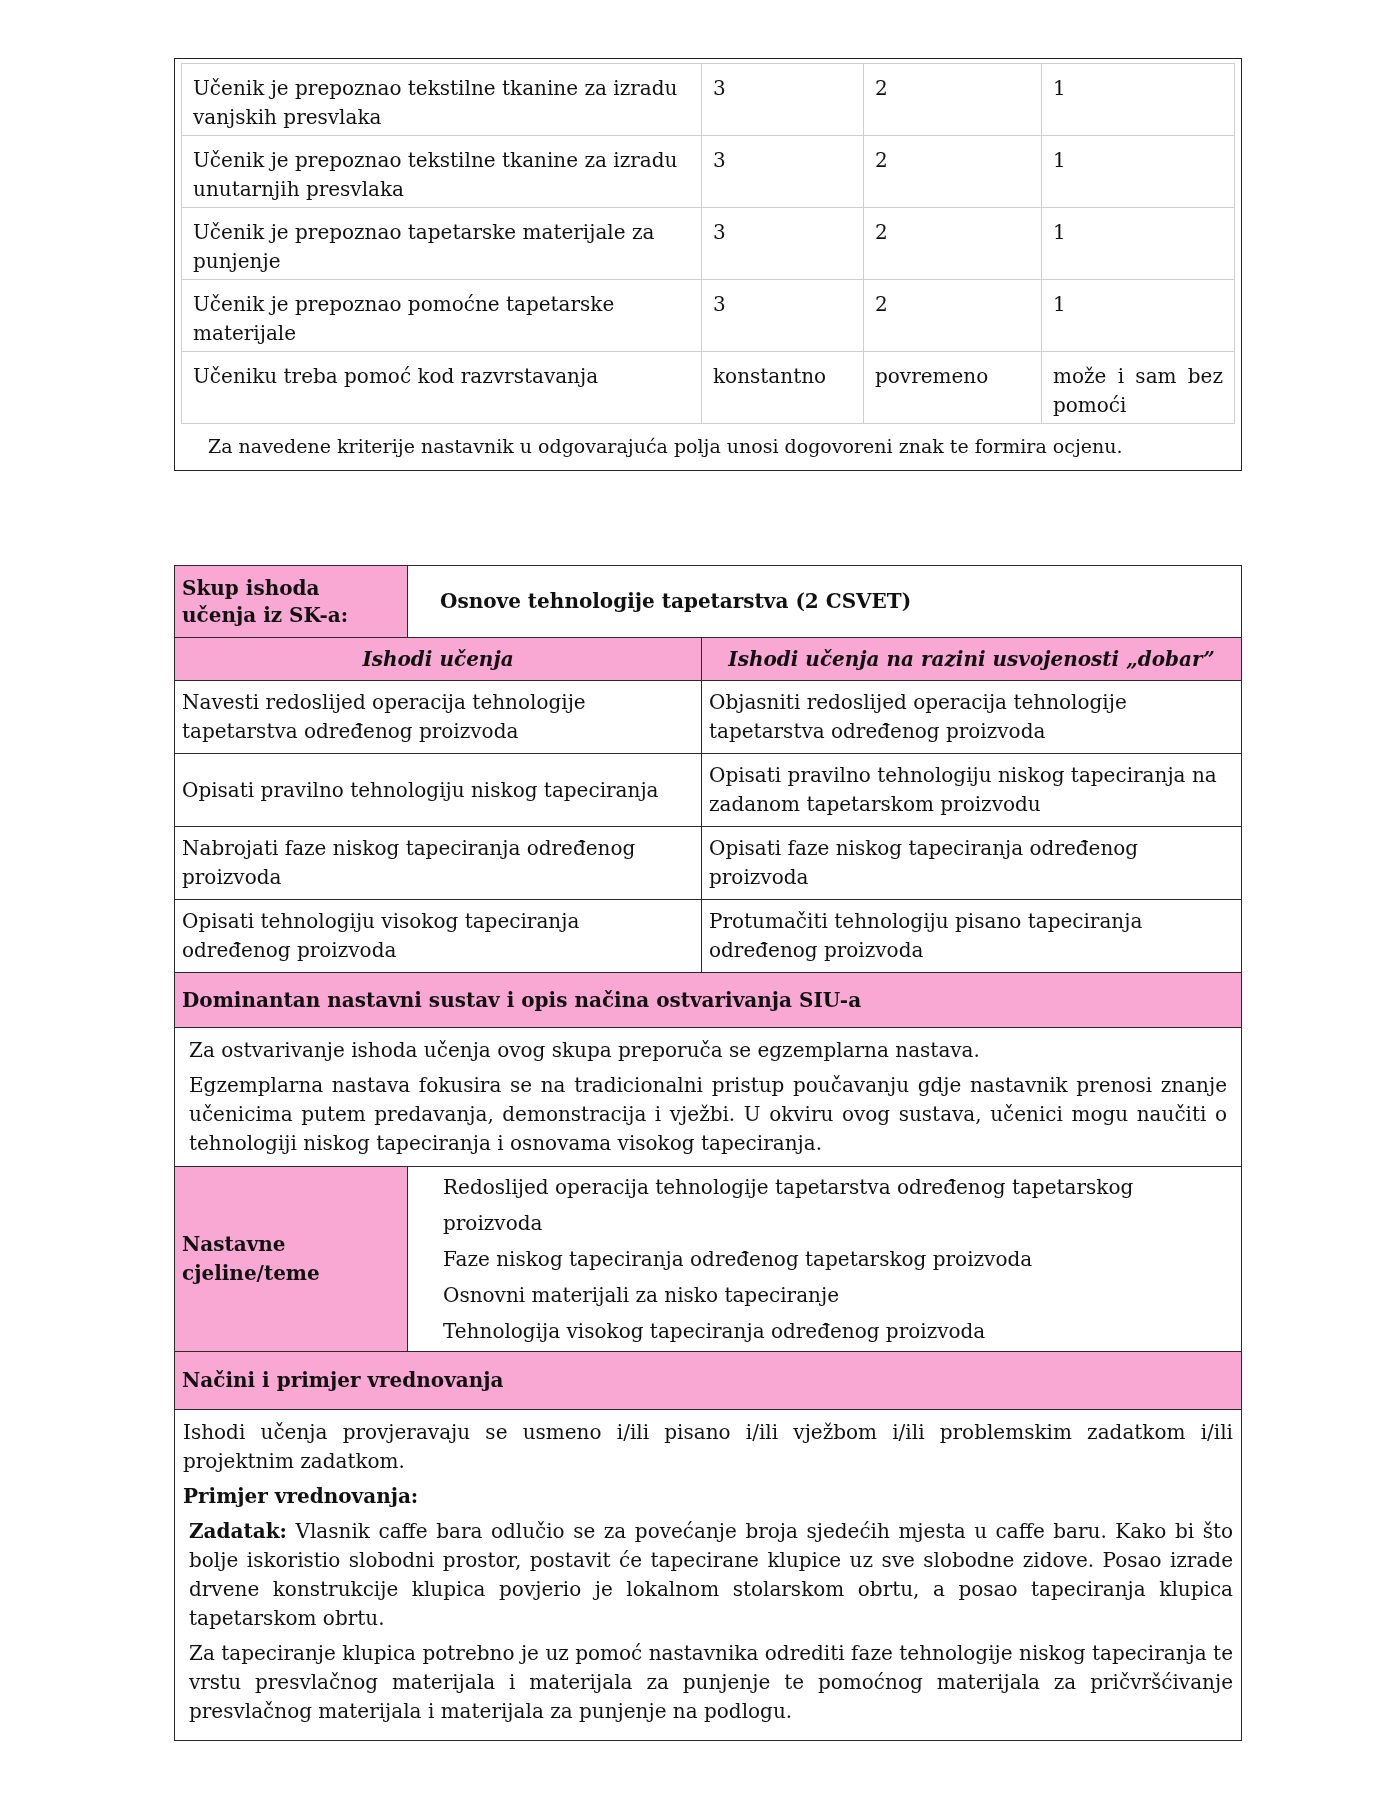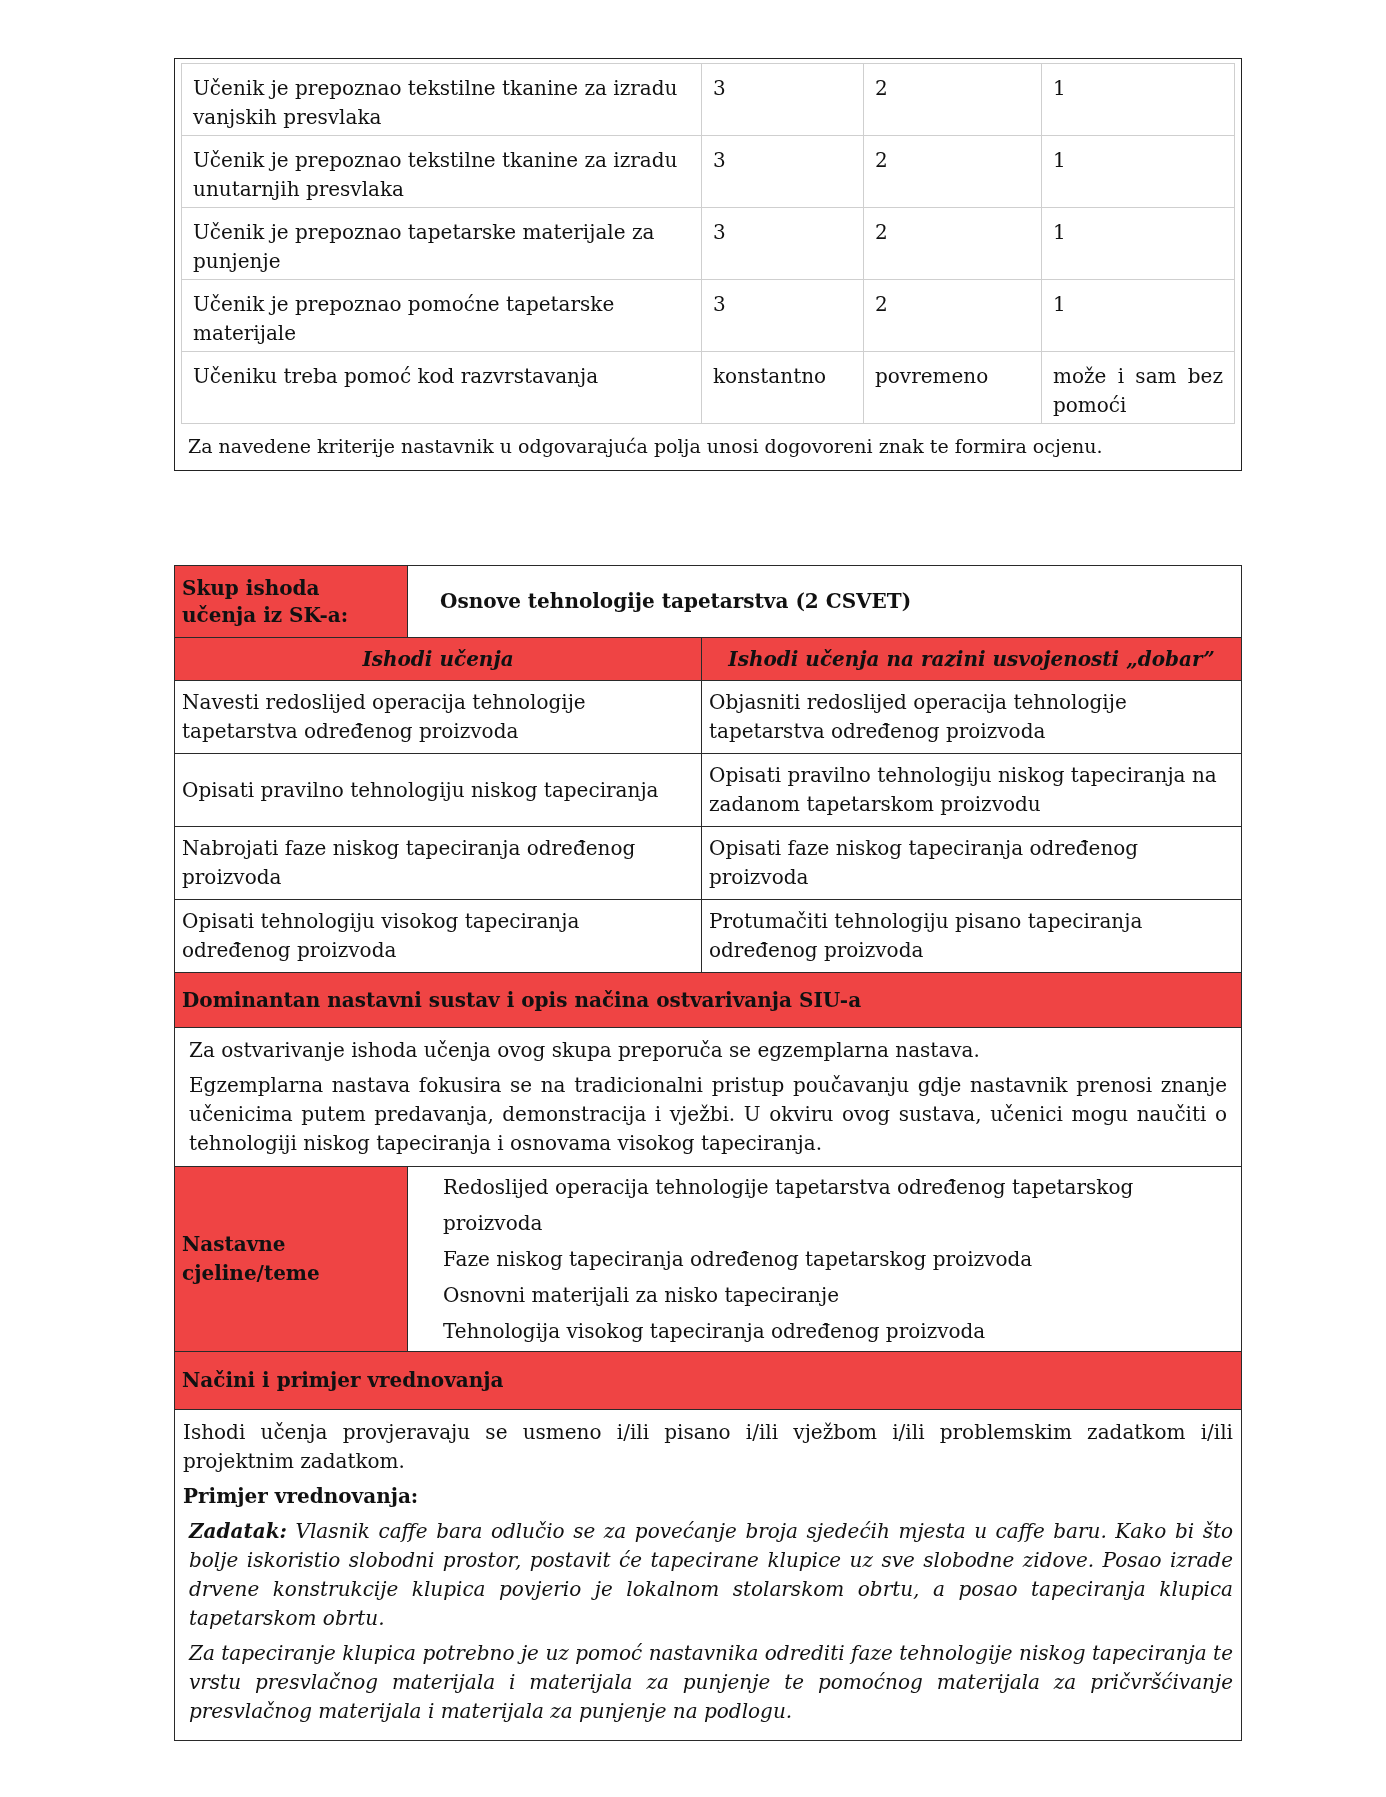--- a/index.html
+++ b/index.html
@@ -20,46 +20,46 @@
   .t1 td {
     border: 1.5px solid #cfcfcf; vertical-align: top;
     font-size: 20px; line-height: 29px; padding: 10px 11px 2px 11px;
     height: 59px;
   }
   .t1 col.c1 { width: 520px; }
   .t1 col.c2 { width: 162px; }
   .t1 col.c3 { width: 178px; }
   .t1 .justify { text-align: justify; text-align-last: justify; }
   .t1 .note {
-    font-size: 19px; line-height: 28px; padding: 8px 7px 10px 7px;
+    font-size: 19px; line-height: 28px; padding: 8px 7px 10px 7px; margin-left: 20px;
   }
 
   
   .t2 {
     position: absolute; left: 174px; top: 557px; width: 1068px;
     border-collapse: collapse; table-layout: fixed;
   }
   .t2 td {
     border: 1.5px solid #2a2a2a; vertical-align: middle;
     font-size: 20px; line-height: 29px; padding: 3px 7px;
   }
-  .blue { background: #ef4444; }
+  .blue { background: #f9a8d4; }
   .bold { font-weight: bold; font-family: "DejaVu Serif", "Liberation Serif", serif; }
   .center { text-align: center; font-style: italic; }
   .hdr-row td { height: 36px; }
   .ishod-row td { height: 66px; }
   .section-hdr td { height: 48px; font-weight: bold; }
   .text-cell { padding: 8px 14px 8px 14px !important; }
   .text-cell p { margin: 0 0 6px 0; text-align: justify; }
   .text-cell p:last-child { margin-bottom: 0; }
   .topics-list div { line-height: 36px; margin-left: 27px; }
   .eval-cell { padding: 8px 8px 8px 8px !important; }
   .eval-cell p { margin: 0; text-align: justify; }
   .eval-cell .sub { margin: 6px 0 6px 0; font-weight: bold; }
-  .eval-cell .task { padding-left: 6px; margin-bottom: 6px; font-style: italic; }
+  .eval-cell .task { padding-left: 6px; margin-bottom: 6px; }
 </style>
 </head>
 <body>
 
 <div class="page">
 
   <div class="t1">
     <table>
       <colgroup>
           <col class="c1">

